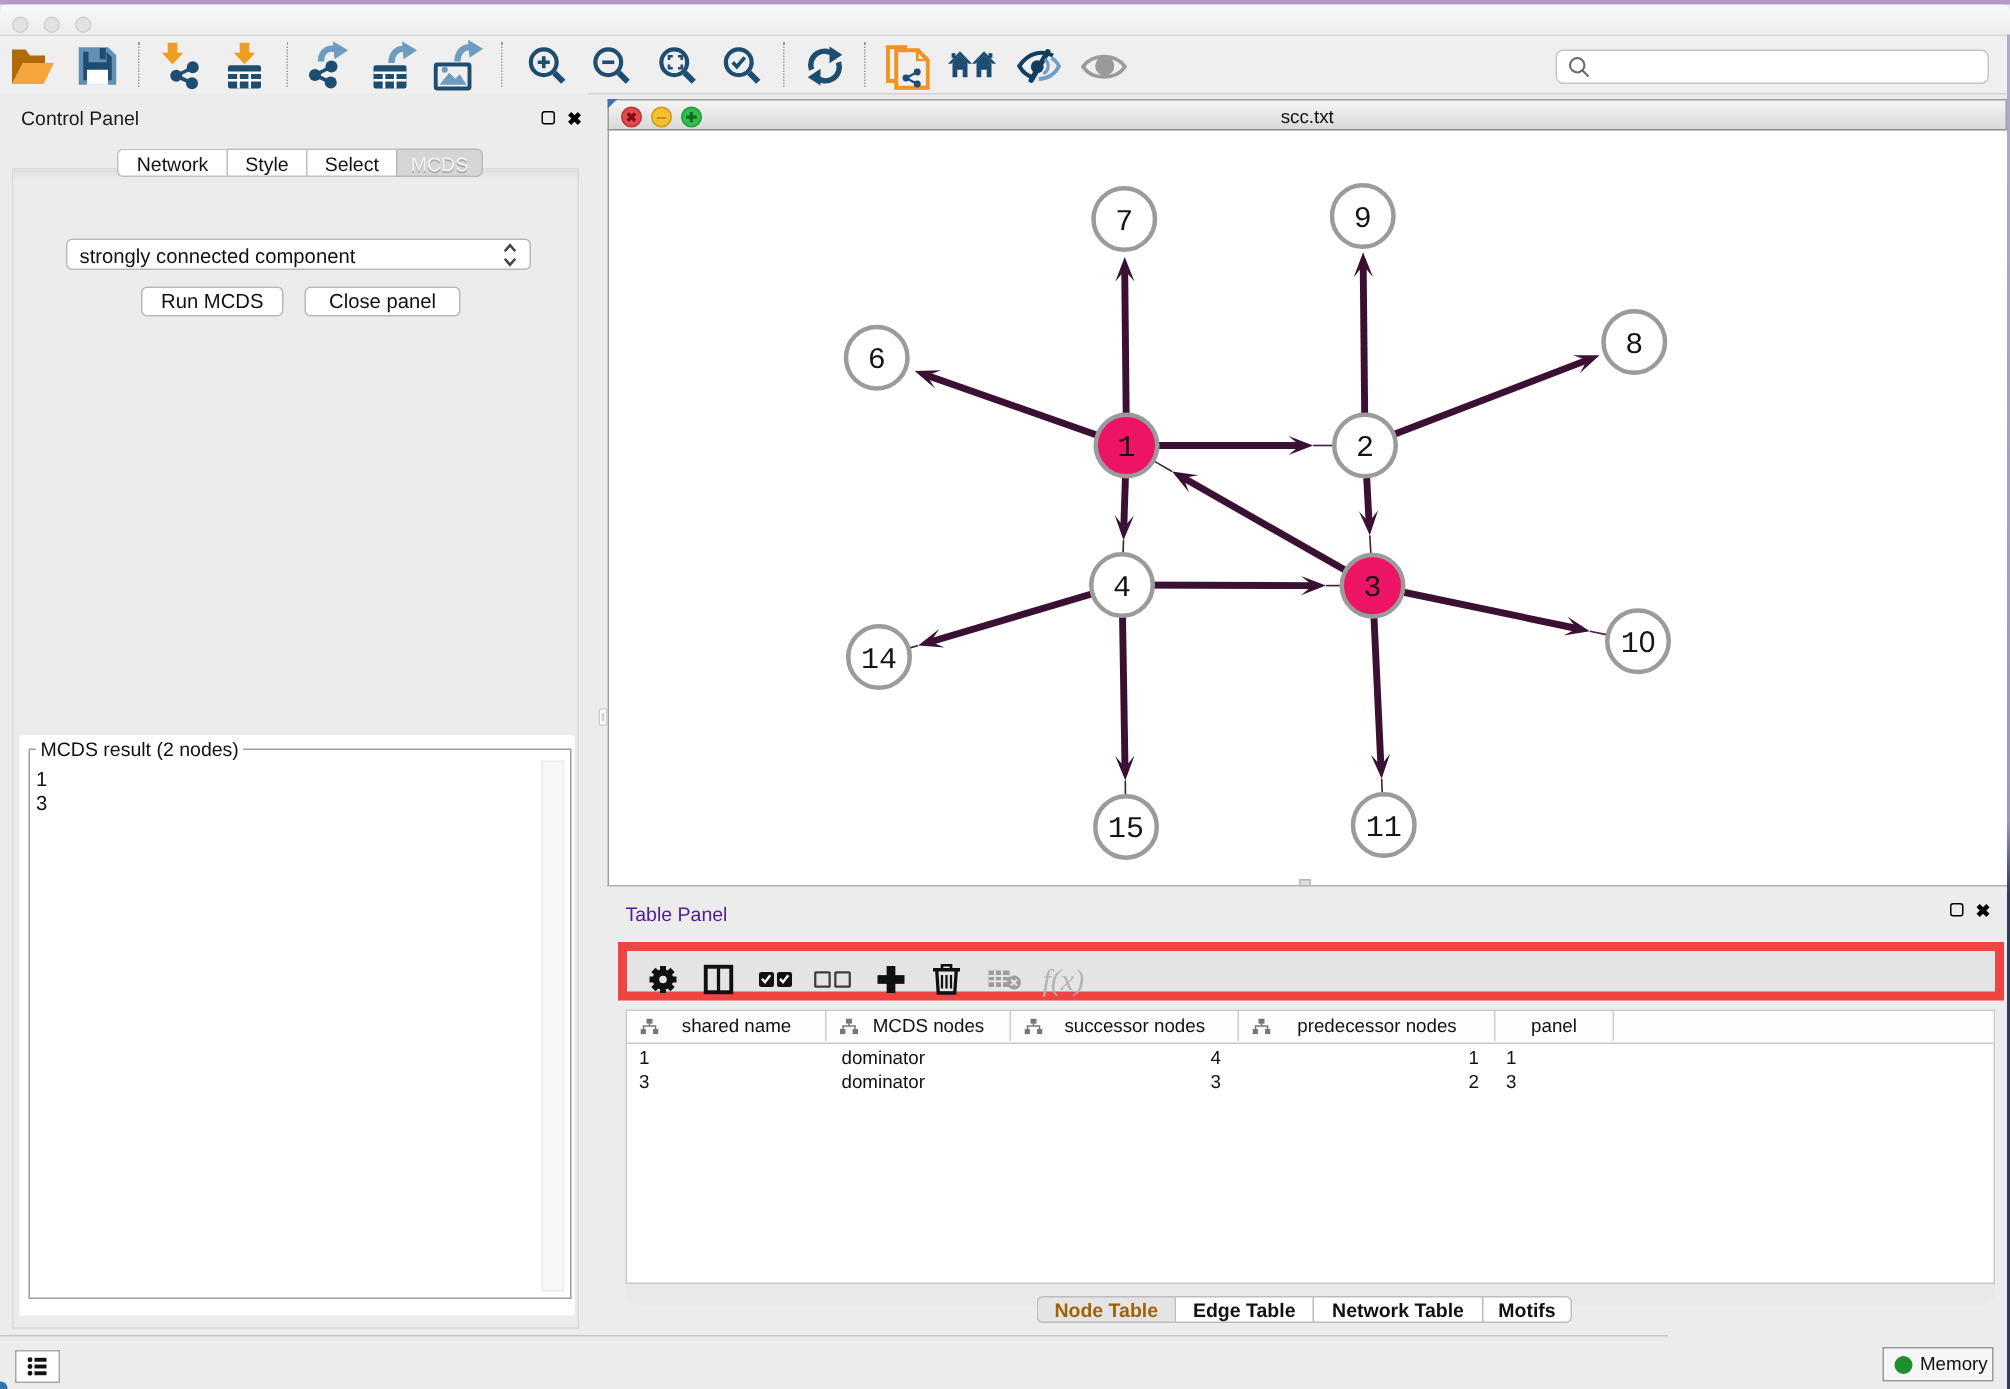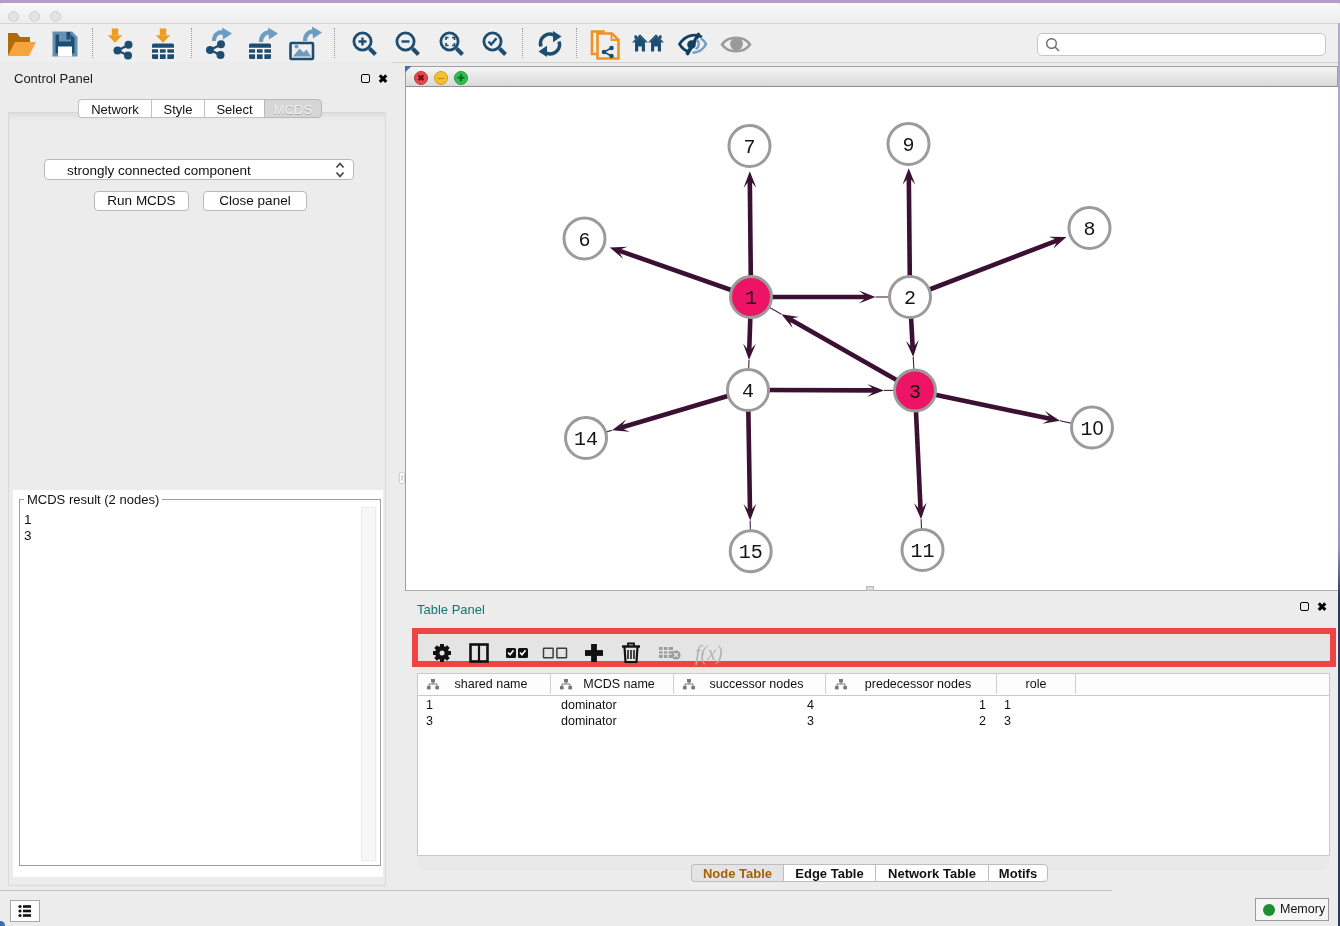--- a/index.html
+++ b/index.html
@@ -35,21 +35,21 @@
 .tab.first{border-radius:4px 0 0 4px;}
 .tab.sel{background:#d6d6d6;color:#f3f3f3;border:1px solid #b9b9b9;
  border-radius:0 4px 4px 0;text-shadow:0 1px 0 #aaa;}
 #tabpane{position:absolute;left:8px;top:50px;width:376px;height:772px;
  background:#ececec;border:1px solid #d9d9d9;
  box-shadow:inset 0 8px 6px -6px #d8d8d8;}
 #optlabel{position:absolute;left:0;top:75px;width:392px;text-align:center;
  font-size:13px;color:#1a1a1a;}
 #dropdown{position:absolute;left:44px;top:97px;width:310px;height:21px;
  background:#fff;border:1px solid #b9b9b9;border-radius:4px;
- font-size:13.5px;color:#111;line-height:21px;padding-left:22px;
+ font-size:13.5px;color:#111;line-height:21px;padding-left:8px;
  box-sizing:border-box;}
 #ddsteps{position:absolute;right:8px;top:2px;width:10px;height:16px;}
 .btn{position:absolute;height:20px;background:#fff;border:1px solid #b9b9b9;
  border-radius:4px;font-size:13.5px;color:#111;text-align:center;
  line-height:18px;box-sizing:border-box;}
 #mcdsbox{position:absolute;left:13px;top:428px;width:370px;height:387px;
  background:#fff;}
 #mcdsfs{position:absolute;left:6px;top:9px;width:362px;height:367px;
  border:1px solid #9e9e9e;box-sizing:border-box;}
 #mcdsleg{position:absolute;left:4px;top:-8px;background:#fff;padding:0 3px;
@@ -64,21 +64,21 @@
  background:linear-gradient(#f5f5f5,#d9d9d9);border:1px solid #9f9f9f;
  border-bottom:1px solid #8e8e8e;box-sizing:border-box;}
 #nettext{position:absolute;width:100%;text-align:center;top:4px;
  font-size:12.5px;color:#111;}
 .light{position:absolute;top:4px;width:12px;height:12px;border-radius:50%;
  text-align:center;line-height:12px;font-size:9px;font-weight:bold;}
 #netcanvas{position:absolute;left:0;top:21px;width:100%;height:504px;
  background:#fff;border-left:1px solid #9f9f9f;border-bottom:1px solid #adadad;box-sizing:border-box;}
 
 #tpanel{left:405px;top:597px;width:935px;height:293px;background:#ececec;}
-#tphead{position:absolute;left:12px;top:5px;font-size:13px;color:#0f766e;}
+#tphead{position:absolute;left:12px;top:5px;font-size:13px;color:#4c1d95;}
 #ttool{position:absolute;left:7px;top:31px;width:924px;height:39px;
  background:#e4e4e4;border:6px solid #ef4444;box-sizing:border-box;}
 #ttable{position:absolute;left:12px;top:76px;width:913px;height:183px;
  background:#fff;border:1px solid #c9c9c9;box-sizing:border-box;}
 #thead{position:absolute;left:0;top:0;height:21px;width:100%;
  border-bottom:1px solid #c9c9c9;font-size:12.5px;background:#fdfdfd;}
 .th{position:absolute;top:0;height:20px;line-height:20px;text-align:center;
  border-right:1px solid #cfcfcf;box-sizing:border-box;color:#111;}
 .td{position:absolute;font-size:12.5px;color:#111;height:16px;line-height:16px;}
 #btabs{position:absolute;left:286px;top:267px;height:18px;display:flex;
@@ -358,20 +358,21 @@
     <text x="748" y="397">4</text>
     <text x="915" y="397.5">3</text>
     <text x="586" y="445">14</text>
     <text x="1092" y="434.5">1<tspan font-family="'Liberation Sans',sans-serif">0</tspan></text>
     <text x="750.7" y="558.3">15</text>
     <text x="922.5" y="557">11</text>
    </g>
   </svg>
  </div>
  <div id="nettitle">
+  <div id="nettext">scc.txt</div>
   <div class="light" style="left:8px;background:#e5484d;color:#7b0d10;border:1px solid #b4373b">✖</div>
   <div class="light" style="left:28px;background:#f5c02e;color:#8a6a08;border:1px solid #cc9b22">─</div>
   <div class="light" style="left:48px;background:#2fbf4a;color:#0d6e22;border:1px solid #28993e">✚</div>
  </div>
 </div>
 
 <div class="abs" id="tpanel">
  <div id="tphead">Table Panel</div>
  <div class="sq" style="left:895px;top:5px"></div>
  <div class="xb" style="left:912px;top:5px">✖</div>
@@ -443,38 +444,38 @@
               <path d="M6,3 V5 M2,7 V5 H10 V7" stroke="#777" fill="none" stroke-width="1"></path>
             </g>
           </svg><span style="margin-left:14px">shared name</span></div>
    <div class="th" style="left:133px;width:123px"><svg class="shicon" width="12" height="11" style="position:absolute;left:9px;top:5px" viewBox="0 0 12 11">
             <g fill="#777">
               <rect x="4" y="0" width="4" height="3.4"></rect>
               <rect x="0" y="7" width="3.6" height="3.4"></rect>
               <rect x="8.4" y="7" width="3.6" height="3.4"></rect>
               <path d="M6,3 V5 M2,7 V5 H10 V7" stroke="#777" fill="none" stroke-width="1"></path>
             </g>
-          </svg><span style="margin-left:14px">MCDS name</span></div>
+          </svg><span style="margin-left:14px">MCDS nodes</span></div>
    <div class="th" style="left:256px;width:152px"><svg class="shicon" width="12" height="11" style="position:absolute;left:9px;top:5px" viewBox="0 0 12 11">
             <g fill="#777">
               <rect x="4" y="0" width="4" height="3.4"></rect>
               <rect x="0" y="7" width="3.6" height="3.4"></rect>
               <rect x="8.4" y="7" width="3.6" height="3.4"></rect>
               <path d="M6,3 V5 M2,7 V5 H10 V7" stroke="#777" fill="none" stroke-width="1"></path>
             </g>
           </svg><span style="margin-left:14px">successor nodes</span></div>
    <div class="th" style="left:408px;width:171px"><svg class="shicon" width="12" height="11" style="position:absolute;left:9px;top:5px" viewBox="0 0 12 11">
             <g fill="#777">
               <rect x="4" y="0" width="4" height="3.4"></rect>
               <rect x="0" y="7" width="3.6" height="3.4"></rect>
               <rect x="8.4" y="7" width="3.6" height="3.4"></rect>
               <path d="M6,3 V5 M2,7 V5 H10 V7" stroke="#777" fill="none" stroke-width="1"></path>
             </g>
           </svg><span style="margin-left:14px">predecessor nodes</span></div>
-   <div class="th" style="left:579px;width:79px">role</div>
+   <div class="th" style="left:579px;width:79px">panel</div>
   </div>
   <div id="trows">
    <div class="td" style="left:8px;top:23px">1</div>
    <div class="td" style="left:143px;top:23px">dominator</div>
    <div class="td" style="left:256px;top:23px;width:140px;text-align:right">4</div>
    <div class="td" style="left:408px;top:23px;width:160px;text-align:right">1</div>
    <div class="td" style="left:586px;top:23px">1</div>
    <div class="td" style="left:8px;top:39px">3</div>
    <div class="td" style="left:143px;top:39px">dominator</div>
    <div class="td" style="left:256px;top:39px;width:140px;text-align:right">3</div>

